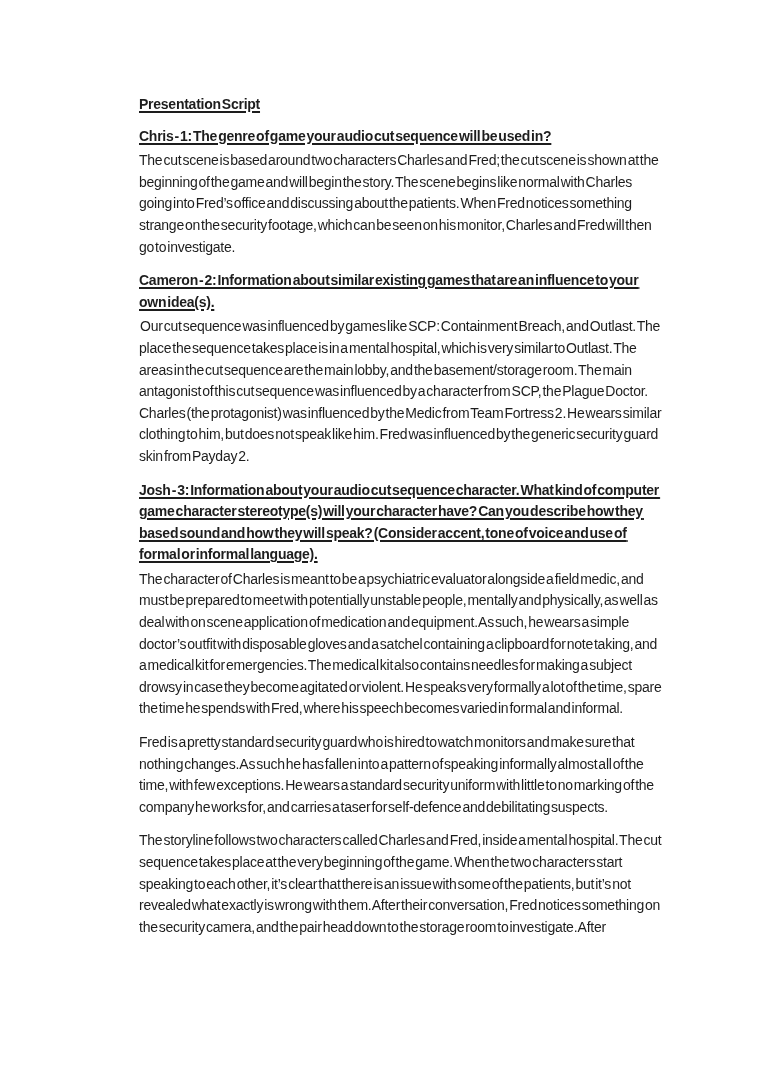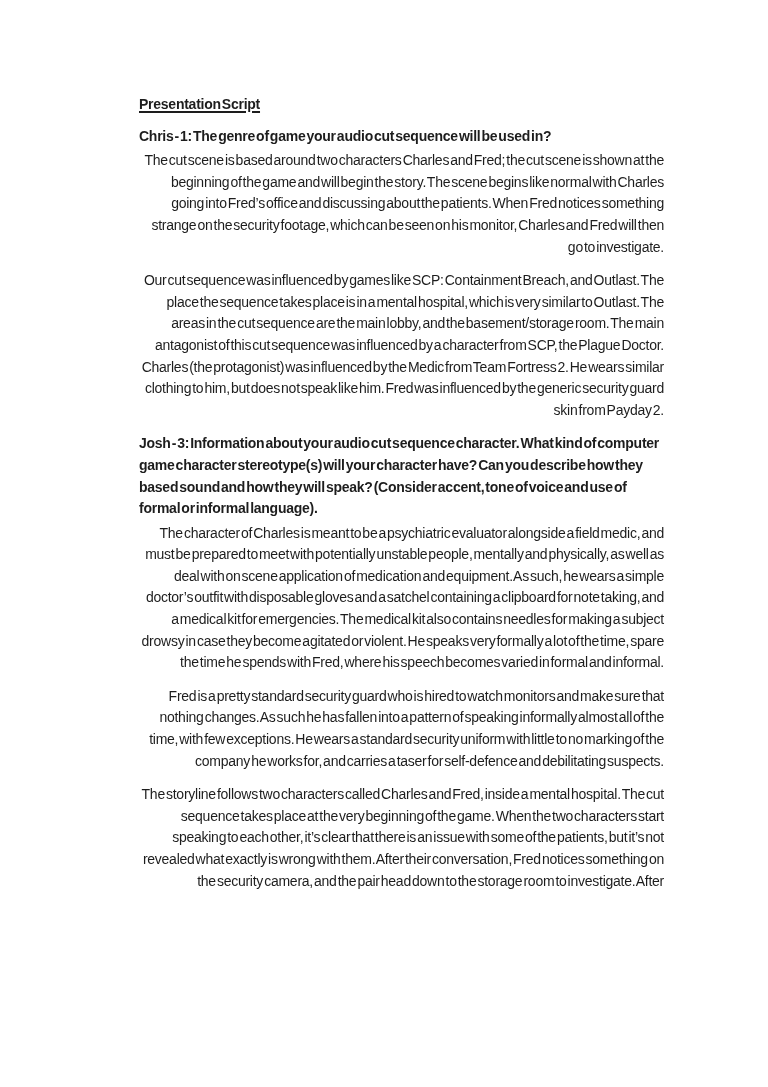--- a/index.html
+++ b/index.html
@@ -33,35 +33,36 @@
   }
   .title {
     font-weight: 700;
     text-decoration: underline;
     text-decoration-thickness: 1.5px;
     text-underline-offset: 2px;
     margin-bottom: 10px;
   }
   .heading {
     font-weight: 700;
+    text-decoration: underline;
     text-decoration-thickness: 1.5px;
     text-underline-offset: 2px;
     margin-top: 7px;
     margin-bottom: 3px;
   }
   .paragraph {
     margin-bottom: 12px;
-    text-align: right;
   }
 </style>
 </head>
 <body>
 
 <main class="page" id="doc">
     <h1 class="block title">Presentation Script</h1>
     <h2 class="block heading">Chris - 1: The genre of game your audio cut sequence will be used in?</h2>
     <p class="block paragraph">The cut scene is based around two characters Charles and Fred; the cut scene is shown at the beginning of the game and will begin the story. The scene begins like normal with Charles going into Fred’s office and discussing about the patients. When Fred notices something strange on the security footage, which can be seen on his monitor, Charles and Fred will then go to investigate.</p>
+    <h2 class="block heading">Cameron - 2: Information about similar existing games that are an influence to your own idea(s).</h2>
     <p class="block paragraph"> Our cut sequence was influenced by games like SCP: Containment Breach, and Outlast. The place the sequence takes place is in a mental hospital, which is very similar to Outlast. The areas in the cut sequence are the main lobby, and the basement/storage room. The main antagonist of this cut sequence was influenced by a character from SCP, the Plague Doctor. Charles (the protagonist) was influenced by the Medic from Team Fortress 2. He wears similar clothing to him, but does not speak like him. Fred was influenced by the generic security guard skin from Payday 2.</p>
     <h2 class="block heading">Josh - 3: Information about your audio cut sequence character. What kind of computer game character stereotype(s) will your character have? Can you describe how they based sound and how they will speak? (Consider accent, tone of voice and use of formal or informal language).</h2>
     <p class="block paragraph">The character of Charles is meant to be a psychiatric evaluator alongside a field medic, and must be prepared to meet with potentially unstable people, mentally and physically, as well as deal with on scene application of medication and equipment. As such, he wears a simple doctor’s outfit with disposable gloves and a satchel containing a clipboard for note taking, and a medical kit for emergencies. The medical kit also contains needles for making a subject drowsy in case they become agitated or violent. He speaks very formally a lot of the time, spare the time he spends with Fred, where his speech becomes varied in formal and informal.</p>
     <p class="block paragraph">Fred is a pretty standard security guard who is hired to watch monitors and make sure that nothing changes. As such he has fallen into a pattern of speaking informally almost all of the time, with few exceptions. He wears a standard security uniform with little to no marking of the company he works for, and carries a taser for self-defence and debilitating suspects.</p>
     <p class="block paragraph">The storyline follows two characters called Charles and Fred, inside a mental hospital. The cut sequence takes place at the very beginning of the game. When the two characters start speaking to each other, it’s clear that there is an issue with some of the patients, but it’s not revealed what exactly is wrong with them. After their conversation, Fred notices something on the security camera, and the pair head down to the storage room to investigate. After</p>
   </main>
 
 </body></html>

